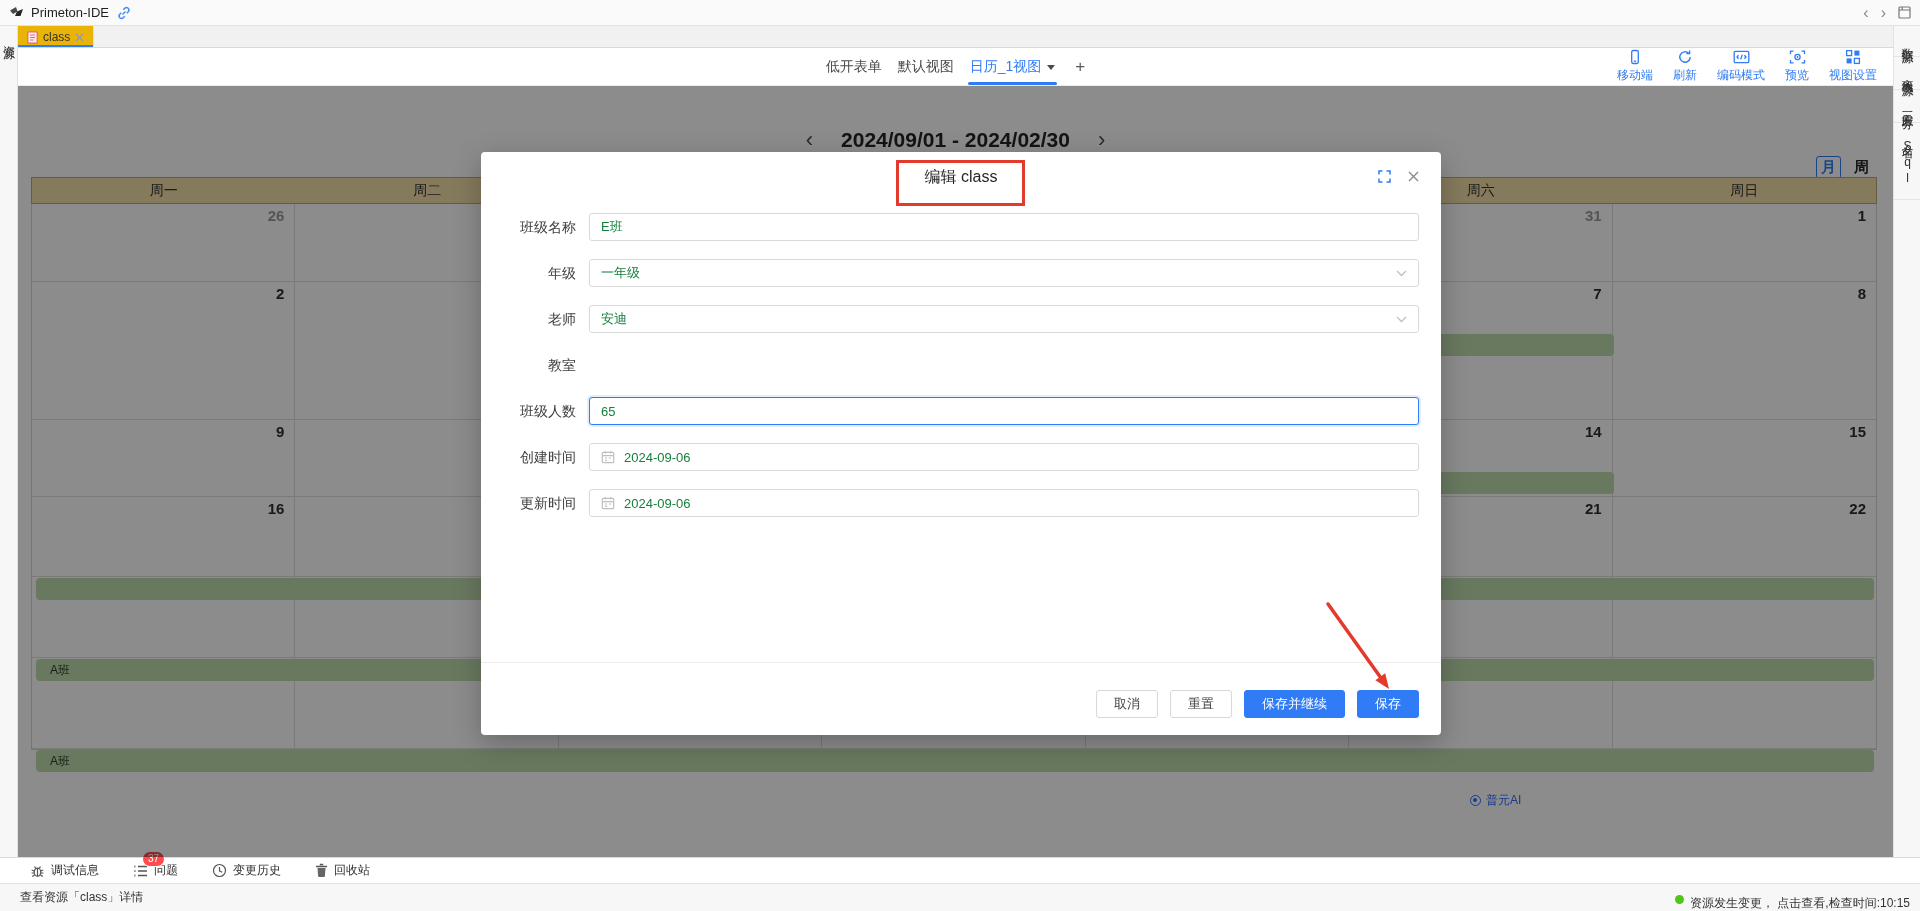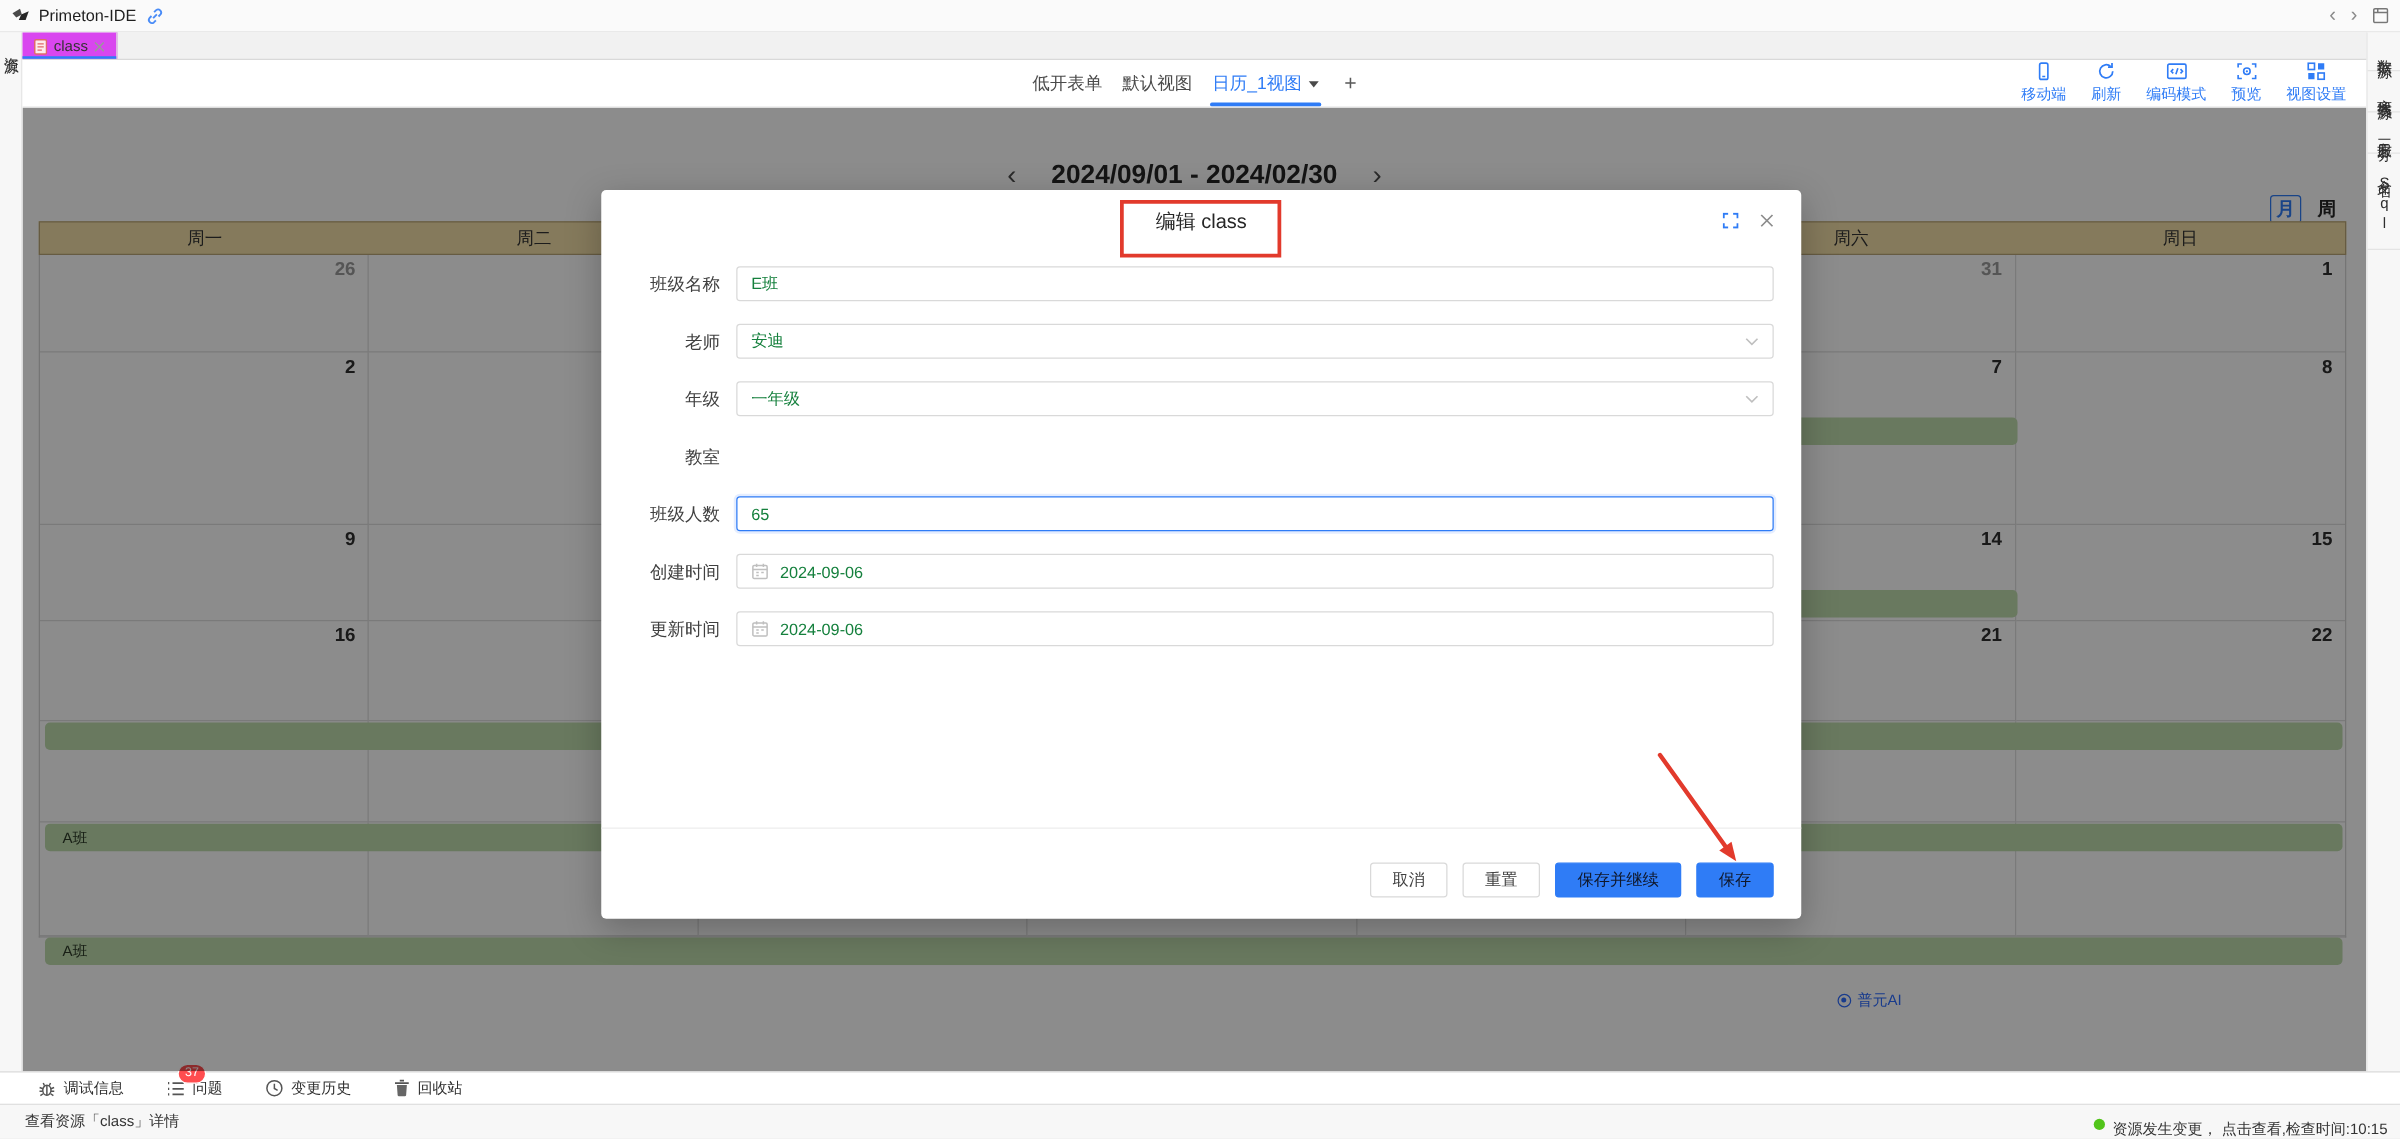--- a/index.html
+++ b/index.html
@@ -19,21 +19,21 @@
   #left-rail{position:absolute;top:26px;left:0;width:18px;bottom:54px;background:#f7f7f7;
              border-right:1px solid #e2e2e2;display:flex;flex-direction:column;align-items:center;padding-top:10px;}
   #right-rail{position:absolute;top:26px;right:0;width:27px;bottom:54px;background:#f7f7f7;
               border-left:1px solid #e2e2e2;display:flex;flex-direction:column;align-items:center;}
   .v{writing-mode:vertical-rl;text-orientation:upright;font-size:12px;color:#2d2d2d;letter-spacing:2px;line-height:1.1;}
   .rr-item{padding:12px 0;border-bottom:1px solid #e4e4e4;width:100%;display:flex;justify-content:center;}
 
   
   #main{position:absolute;left:18px;right:27px;top:26px;bottom:54px;display:flex;flex-direction:column;}
   #tabstrip{height:22px;background:#f1f1f1;border-bottom:1px solid #d9d9d9;display:flex;align-items:stretch;flex:none;}
-  .tab{display:flex;align-items:center;gap:5px;padding:0 9px;background:#d946ef;border-right:1px solid #e0e0e0;
+  .tab{display:flex;align-items:center;gap:5px;padding:0 9px;background:#eab308;border-right:1px solid #e0e0e0;
        position:relative;font-size:12px;color:#333;}
   .tab.active::after{content:"";position:absolute;left:0;right:0;bottom:0;height:2px;background:var(--accent);}
   .tab .ic{margin-top:1px;}
   #toolbar{height:38px;background:#fff;border-bottom:1px solid #ececec;position:relative;flex:none;
            display:flex;align-items:center;justify-content:center;}
   #views{display:flex;gap:16px;align-items:center;}
   .view{font-size:14px;color:#4a4a4a;position:relative;display:flex;align-items:center;gap:6px;}
   .view.active .vlabel{color:var(--accent);}
   .view.active::after{content:"";position:absolute;bottom:-9px;left:-2px;right:-2px;height:3px;background:var(--accent);border-radius:2px;}
   .caret{width:0;height:0;border:4px solid transparent;border-top:5px solid #4a4a4a;margin-top:5px;}
@@ -81,21 +81,21 @@
   .ctrl{flex:1;margin-right:22px;border:1px solid #d9d9d9;border-radius:3px;display:flex;align-items:center;
         padding:0 11px;font-size:13px;color:#15803d;background:#fff;height:28px;}
   input.ctrl{outline:none;font-family:inherit;}
   .ctrl.focused{border:1.5px solid var(--accent);box-shadow:0 0 0 2px rgba(37,110,255,0.12);}
   .sel{justify-content:space-between;}
   .date-val{margin-left:9px;}
   .m-footer{position:absolute;left:0;right:0;top:510px;bottom:0;border-top:1px solid #ededed;}
   .btn-row{position:absolute;right:22px;bottom:17px;display:flex;gap:12px;}
   .btn{height:28px;padding:0 17px;border-radius:3px;border:1px solid #d9d9d9;background:#fff;color:#404040;
        font-size:13px;font-family:inherit;}
-  .btn.primary{background:var(--accent);border-color:var(--accent);color:#0f172a;}
+  .btn.primary{background:var(--accent);border-color:var(--accent);color:#ffffff;}
 
   
   #anno-rect{position:absolute;left:896px;top:160px;width:129px;height:46px;border:3px solid var(--annotation);z-index:30;}
   #anno-arrow{position:absolute;left:1312px;top:592px;z-index:30;pointer-events:none;}
 
   
   #bottom-bar{position:absolute;left:0;right:0;top:857px;height:26px;background:#fff;border-top:1px solid #d9d9d9;
               display:flex;align-items:center;padding-left:30px;gap:34px;}
   .bb-item{display:flex;align-items:center;gap:6px;font-size:12px;color:#2f2f2f;position:relative;}
   .badge{position:absolute;top:-11px;left:9px;background:var(--badge);color:#fff;font-size:10px;line-height:12px;
@@ -342,34 +342,34 @@
         <svg width="13" height="13" viewBox="0 0 13 13" stroke="#8c8c8c" stroke-width="1.4">
           <path d="M2 2l9 9M11 2l-9 9"></path>
         </svg>
       </span>
     <div id="fields">
         <div class="f-row">
           <label class="f-label">班级名称</label>
           <input class="ctrl" type="text" value="E班" style="">
         </div>
         <div class="f-row">
+          <label class="f-label">年级</label>
+          <div class="ctrl sel">
+            <span>一年级</span>
+            <span class="ic">
+              <svg width="11" height="7" viewBox="0 0 11 7" fill="none" stroke="#bfbfbf" stroke-width="1.3">
+                <path d="M1 1l4.5 4.5L10 1"></path>
+              </svg>
+            </span>
+          </div>
+        </div>
+        <div class="f-row">
           <label class="f-label">老师</label>
           <div class="ctrl sel">
             <span>安迪</span>
-            <span class="ic">
-              <svg width="11" height="7" viewBox="0 0 11 7" fill="none" stroke="#bfbfbf" stroke-width="1.3">
-                <path d="M1 1l4.5 4.5L10 1"></path>
-              </svg>
-            </span>
-          </div>
-        </div>
-        <div class="f-row">
-          <label class="f-label">年级</label>
-          <div class="ctrl sel">
-            <span>一年级</span>
             <span class="ic">
               <svg width="11" height="7" viewBox="0 0 11 7" fill="none" stroke="#bfbfbf" stroke-width="1.3">
                 <path d="M1 1l4.5 4.5L10 1"></path>
               </svg>
             </span>
           </div>
         </div>
         <div class="f-row">
           <label class="f-label">教室</label>
         </div>

